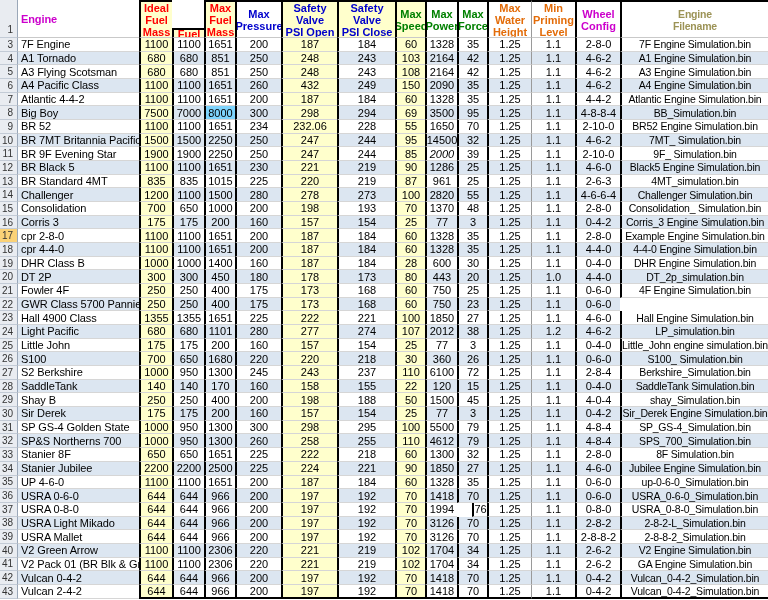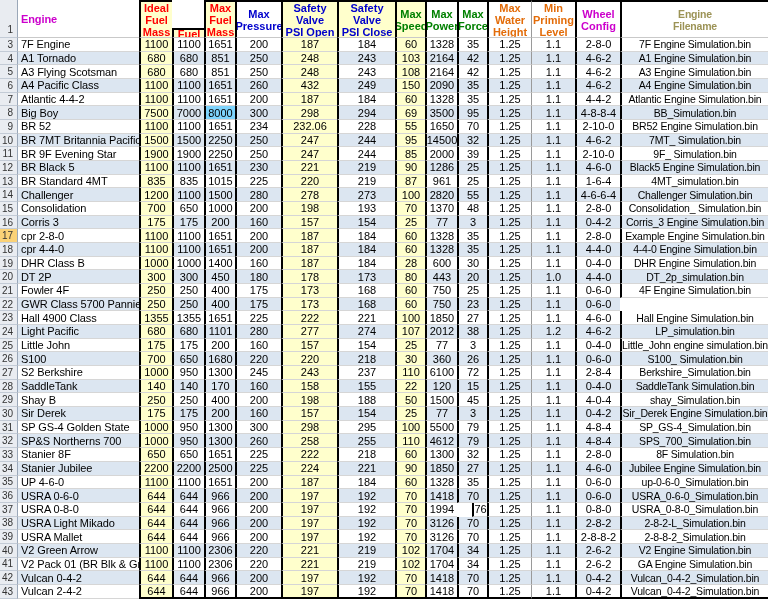--- a/index.html
+++ b/index.html
@@ -199,21 +199,21 @@
       <div class="cell c-filename" style="background: rgb(220, 230, 241);">7MT_ Simulation.bin</div>
       <div class="cell rn">11</div>
       <div class="cell c-engine" style="background: rgb(255, 255, 255);">BR 9F Evening Star</div>
       <div class="cell c-ideal" style="background: rgb(255, 255, 204);">1900</div>
       <div class="cell c-idle" style="background: rgb(255, 255, 255);">1900</div>
       <div class="cell c-maxfuel" style="background: rgb(255, 255, 255);">2250</div>
       <div class="cell c-pressure" style="background: rgb(255, 255, 255);">250</div>
       <div class="cell c-psiopen" style="background: rgb(255, 255, 204);">247</div>
       <div class="cell c-psiclose" style="background: rgb(255, 255, 255);">244</div>
       <div class="cell c-speed" style="background: rgb(255, 255, 204);">85</div>
-      <div class="cell c-power" style="background: rgb(255, 255, 255);">2000</div>
+      <div class="cell c-power" style="background: rgb(255, 255, 255); font-style: italic;">2000</div>
       <div class="cell c-force" style="background: rgb(255, 255, 255);">39</div>
       <div class="cell c-water" style="background: rgb(255, 255, 255);">1.25</div>
       <div class="cell c-priming" style="background: rgb(255, 255, 255);">1.1</div>
       <div class="cell c-wheel" style="background: rgb(255, 255, 255);">2-10-0</div>
       <div class="cell c-filename" style="background: rgb(255, 255, 255);">9F_ Simulation.bin</div>
       <div class="cell rn">12</div>
       <div class="cell c-engine" style="background: rgb(220, 230, 241);">BR Black 5</div>
       <div class="cell c-ideal" style="background: rgb(255, 255, 204);">1100</div>
       <div class="cell c-idle" style="background: rgb(220, 230, 241);">1100</div>
       <div class="cell c-maxfuel" style="background: rgb(220, 230, 241);">1651</div>
@@ -233,21 +233,21 @@
       <div class="cell c-idle" style="background: rgb(255, 255, 255);">835</div>
       <div class="cell c-maxfuel" style="background: rgb(255, 255, 255);">1015</div>
       <div class="cell c-pressure" style="background: rgb(255, 255, 255);">225</div>
       <div class="cell c-psiopen" style="background: rgb(255, 255, 204);">220</div>
       <div class="cell c-psiclose" style="background: rgb(255, 255, 255);">219</div>
       <div class="cell c-speed" style="background: rgb(255, 255, 204);">87</div>
       <div class="cell c-power" style="background: rgb(255, 255, 255);">961</div>
       <div class="cell c-force" style="background: rgb(255, 255, 255);">25</div>
       <div class="cell c-water" style="background: rgb(255, 255, 255);">1.25</div>
       <div class="cell c-priming" style="background: rgb(255, 255, 255);">1.1</div>
-      <div class="cell c-wheel" style="background: rgb(255, 255, 255);">1-6-4</div>
+      <div class="cell c-wheel" style="background: rgb(255, 255, 255);">2-6-3</div>
       <div class="cell c-filename" style="background: rgb(255, 255, 255);">4MT_simulation.bin</div>
       <div class="cell rn">14</div>
       <div class="cell c-engine" style="background: rgb(220, 230, 241);">Challenger</div>
       <div class="cell c-ideal" style="background: rgb(255, 255, 204);">1200</div>
       <div class="cell c-idle" style="background: rgb(220, 230, 241);">1100</div>
       <div class="cell c-maxfuel" style="background: rgb(220, 230, 241);">1500</div>
       <div class="cell c-pressure" style="background: rgb(220, 230, 241);">280</div>
       <div class="cell c-psiopen" style="background: rgb(255, 255, 204);">278</div>
       <div class="cell c-psiclose" style="background: rgb(220, 230, 241);">273</div>
       <div class="cell c-speed" style="background: rgb(255, 255, 204);">100</div>

